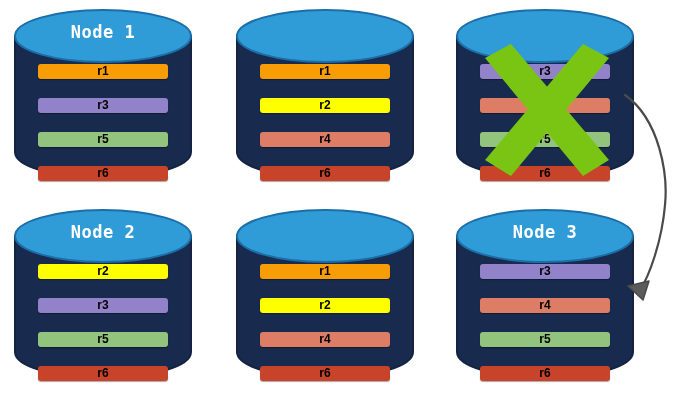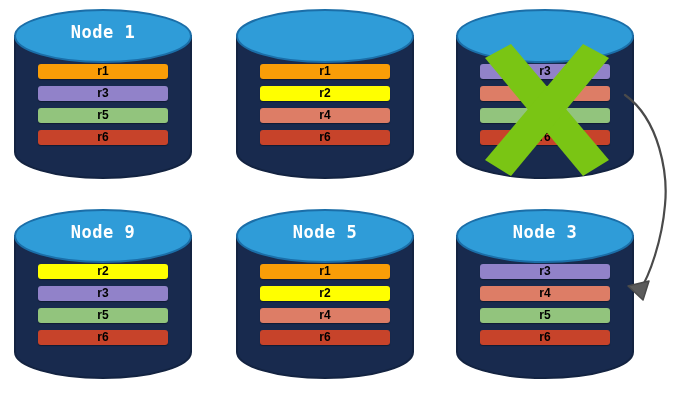--- a/index.html
+++ b/index.html
@@ -48,21 +48,21 @@
   .bars {
     position: absolute;
     left: 25px;
     top: 56px;
     width: 130px;
     z-index: 3;
   }
   .bar {
     height: 15px;
     border-radius: 3px;
-    margin-bottom: 7px;
+    margin-bottom: 19px;
     text-align: center;
     font-size: 12px;
     font-weight: bold;
     color: #000000;
     line-height: 15px;
     font-family: "Liberation Sans", sans-serif;
     box-shadow: 0 1px 1px rgba(0,0,0,0.35);
   }
   .bar:last-child { margin-bottom: 0; }
   .xmark {
@@ -127,35 +127,34 @@
         <polygon points="132,14 106,0 8,116 34,132"></polygon>
       </g>
     </svg>
   </div>
 
   <div class="node" style="left:13px; top:208px;">
     <svg class="cyl-svg" viewBox="0 0 180 172">
       <path d="M2,28 L2,144 A88,26 0 0 0 178,144 L178,28 Z" fill="#182a4e" stroke="#132341" stroke-width="2"></path>
       <ellipse cx="90" cy="28" rx="88" ry="26" fill="#2f9cd8" stroke="#1b6ea8" stroke-width="2"></ellipse>
     </svg>
-    <div class="node-title">Node  9</div>
+    <div class="node-title">Node  2</div>
     <div class="bars">
       <div class="bar" style="background-color: rgb(255, 255, 0);">r2</div>
       <div class="bar" style="background-color: rgb(145, 130, 201);">r3</div>
       <div class="bar" style="background-color: rgb(146, 196, 125);">r5</div>
       <div class="bar" style="background-color: rgb(199, 67, 42);">r6</div>
     </div>
   </div>
 
   <div class="node" style="left:235px; top:208px;">
     <svg class="cyl-svg" viewBox="0 0 180 172">
       <path d="M2,28 L2,144 A88,26 0 0 0 178,144 L178,28 Z" fill="#182a4e" stroke="#132341" stroke-width="2"></path>
       <ellipse cx="90" cy="28" rx="88" ry="26" fill="#2f9cd8" stroke="#1b6ea8" stroke-width="2"></ellipse>
     </svg>
-    <div class="node-title">Node  5</div>
     <div class="bars">
       <div class="bar" style="background-color: rgb(249, 157, 7);">r1</div>
       <div class="bar" style="background-color: rgb(255, 255, 0);">r2</div>
       <div class="bar" style="background-color: rgb(221, 125, 102);">r4</div>
       <div class="bar" style="background-color: rgb(199, 67, 42);">r6</div>
     </div>
   </div>
 
   <div class="node" style="left:455px; top:208px;">
     <svg class="cyl-svg" viewBox="0 0 180 172">

